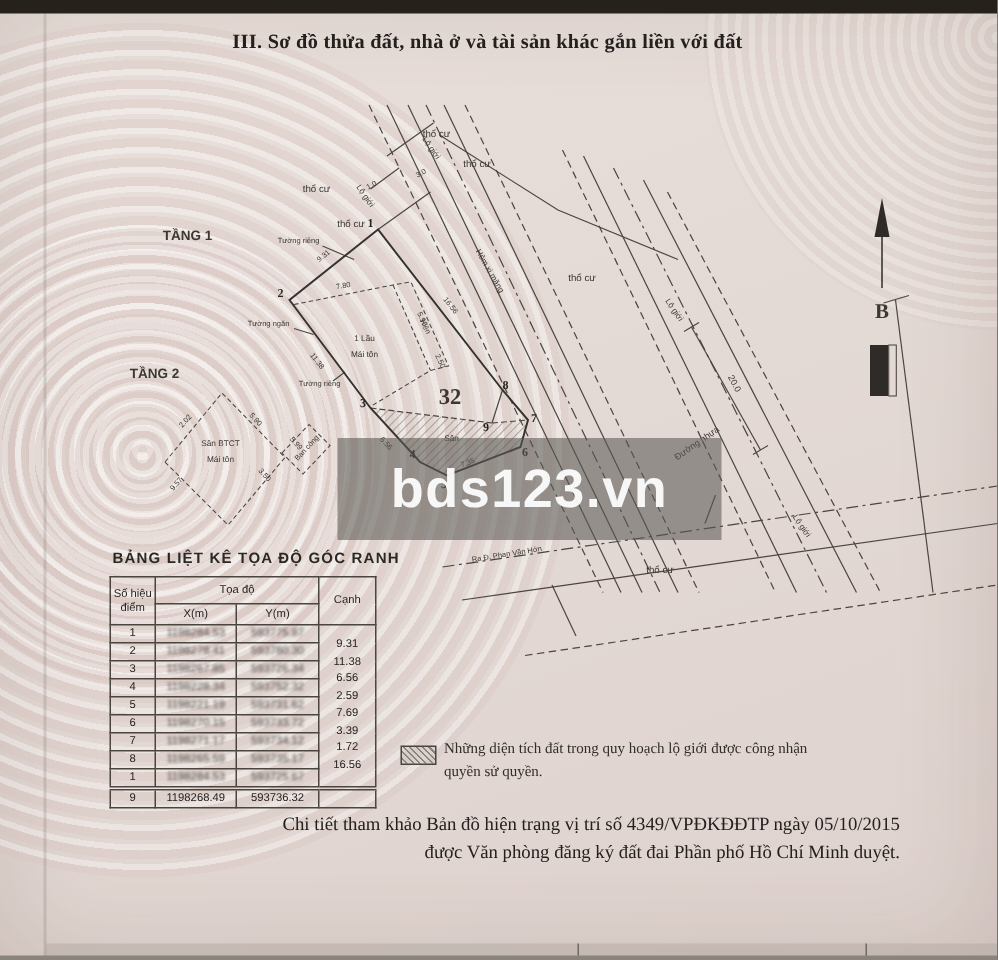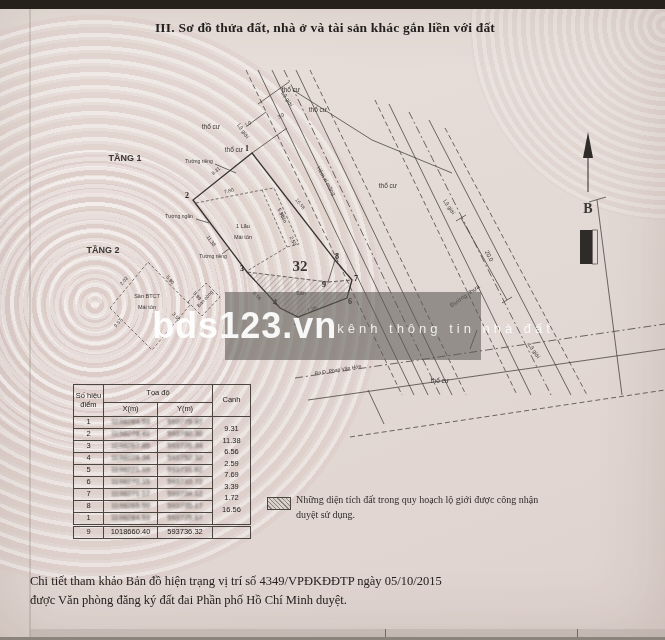--- a/index.html
+++ b/index.html
@@ -55,21 +55,21 @@
   .blur{filter:blur(1.1px);opacity:.8;}
   tr.footer-row td{height:15px;border-top:3px double #4a463f !important;}
 
   
   .legend-swatch{position:absolute;left:267px;top:497px;width:22px;height:11px;z-index:5;
     border:1px solid #4a4540;background-color:rgba(210,205,198,.65);
     background-image:repeating-linear-gradient(45deg,transparent 0 2px,#8a837c 2px 3px);}
   .legend-text{position:absolute;left:296px;top:493px;width:330px;z-index:5;
     font:10px "Liberation Serif",serif;color:#312d29;line-height:1.45;}
 
-  .footer-note{position:absolute;left:30px;top:572px;width:570px;text-align:left;z-index:5;
+  .footer-note{position:absolute;left:30px;top:540px;width:570px;text-align:right;z-index:5;
     font:12.5px "Liberation Serif",serif;color:#23201e;line-height:1.5;}
 
   .sec4-box{position:absolute;left:38px;top:597px;width:622px;height:31px;z-index:5;
     border:1.2px solid #55504a;display:flex;align-items:center;justify-content:center;
     font:bold 13.5px "Liberation Serif",serif;color:#23201e;}
   .bottom-strip{position:absolute;left:30px;top:629px;width:635px;height:11px;z-index:5;
     background:rgba(175,166,158,.45);}
   .strip-divider{position:absolute;top:629px;width:1px;height:11px;background:#6f6a64;z-index:6;}
 </style>
 </head>
@@ -202,23 +202,23 @@
       <span class="vertex-label" style="left: 275px; top: 303px;">4</span>
       <span class="vertex-label" style="left: 296px; top: 323px;">5</span>
       <span class="vertex-label" style="left: 350px; top: 302px;">6</span>
       <span class="vertex-label" style="left: 356px; top: 279px;">7</span>
       <span class="vertex-label" style="left: 337px; top: 257px;">8</span>
       <span class="vertex-label" style="left: 324px; top: 285px;">9</span>
     </div>
 
   <div class="wm">
     <div class="wm-brand">bds123.vn</div>
-    <div class="wm-tag">kênh thông tin nhà đất</div>
   </div>
 
+  <div class="coord-title">BẢNG LIỆT KÊ TỌA ĐỘ GÓC RANH</div>
   <table id="coord-table">
     <colgroup>
         <col style="width:30px">
         <col style="width:54px">
         <col style="width:55px">
         <col style="width:38px">
       </colgroup>
     <tbody class="head">
       <tr class="h1">
         <td rowspan="2">
@@ -288,31 +288,31 @@
         </tr>
         <tr>
           <td>1</td>
           <td class="blur">1198284.53</td>
           <td class="blur">593725.67</td>
         </tr>
       </tbody>
     <tbody class="data">
       <tr class="footer-row">
         <td>9</td>
-        <td>1018660.40</td>
+        <td>1198268.49</td>
         <td>593736.32</td>
         <td></td>
       </tr>
     </tbody>
   </table>
 
   <div class="legend-swatch"></div>
   <div class="legend-text">
     <div>Những diện tích đất trong quy hoạch lộ giới được công nhận</div>
-    <div>duyệt sử dụng.</div>
+    <div>quyền sử quyền.</div>
   </div>
 
   <div class="footer-note">
     <div>Chi tiết tham khảo Bản đồ hiện trạng vị trí số 4349/VPĐKĐĐTP  ngày 05/10/2015</div>
     <div>được Văn phòng đăng ký đất đai Phần phố Hồ Chí Minh duyệt.</div>
   </div>
 
   <div class="bottom-strip"></div>
   <div class="strip-divider" style="left:385px"></div>
   <div class="strip-divider" style="left:577px"></div>

